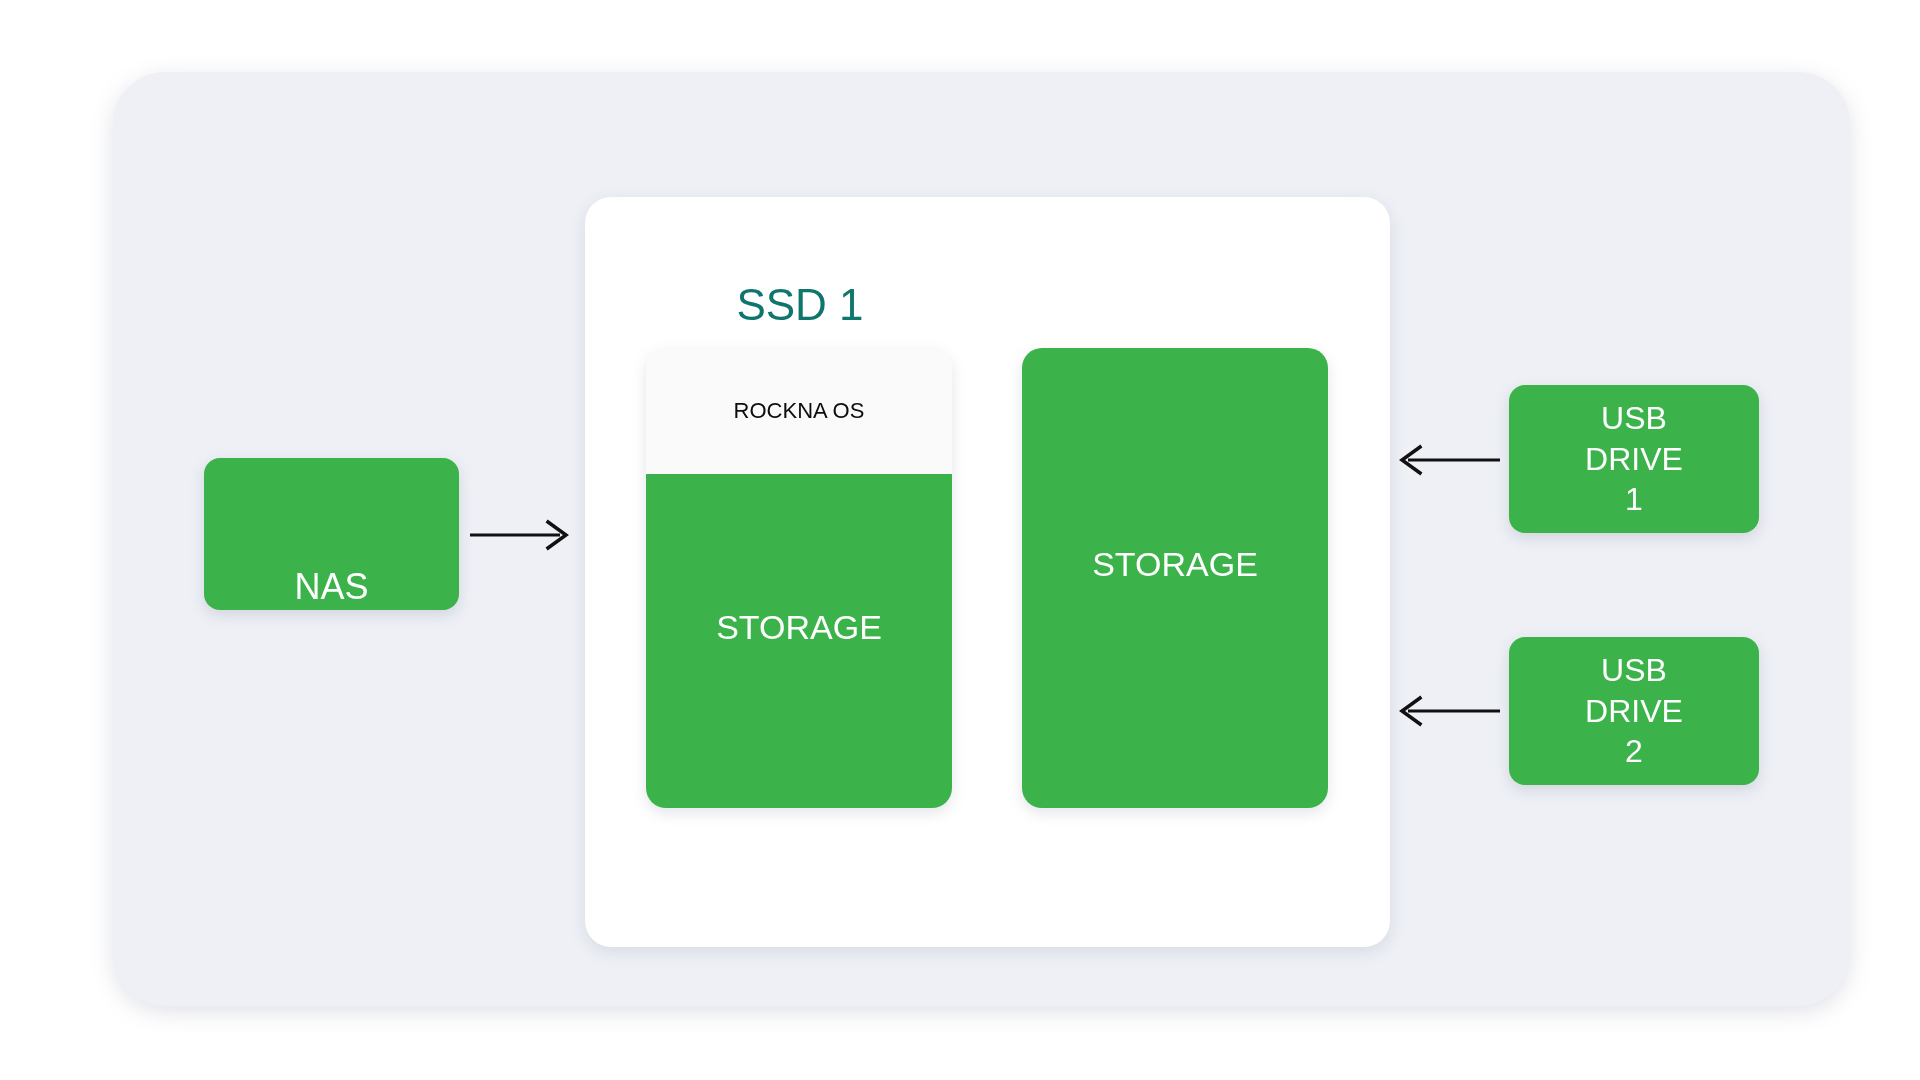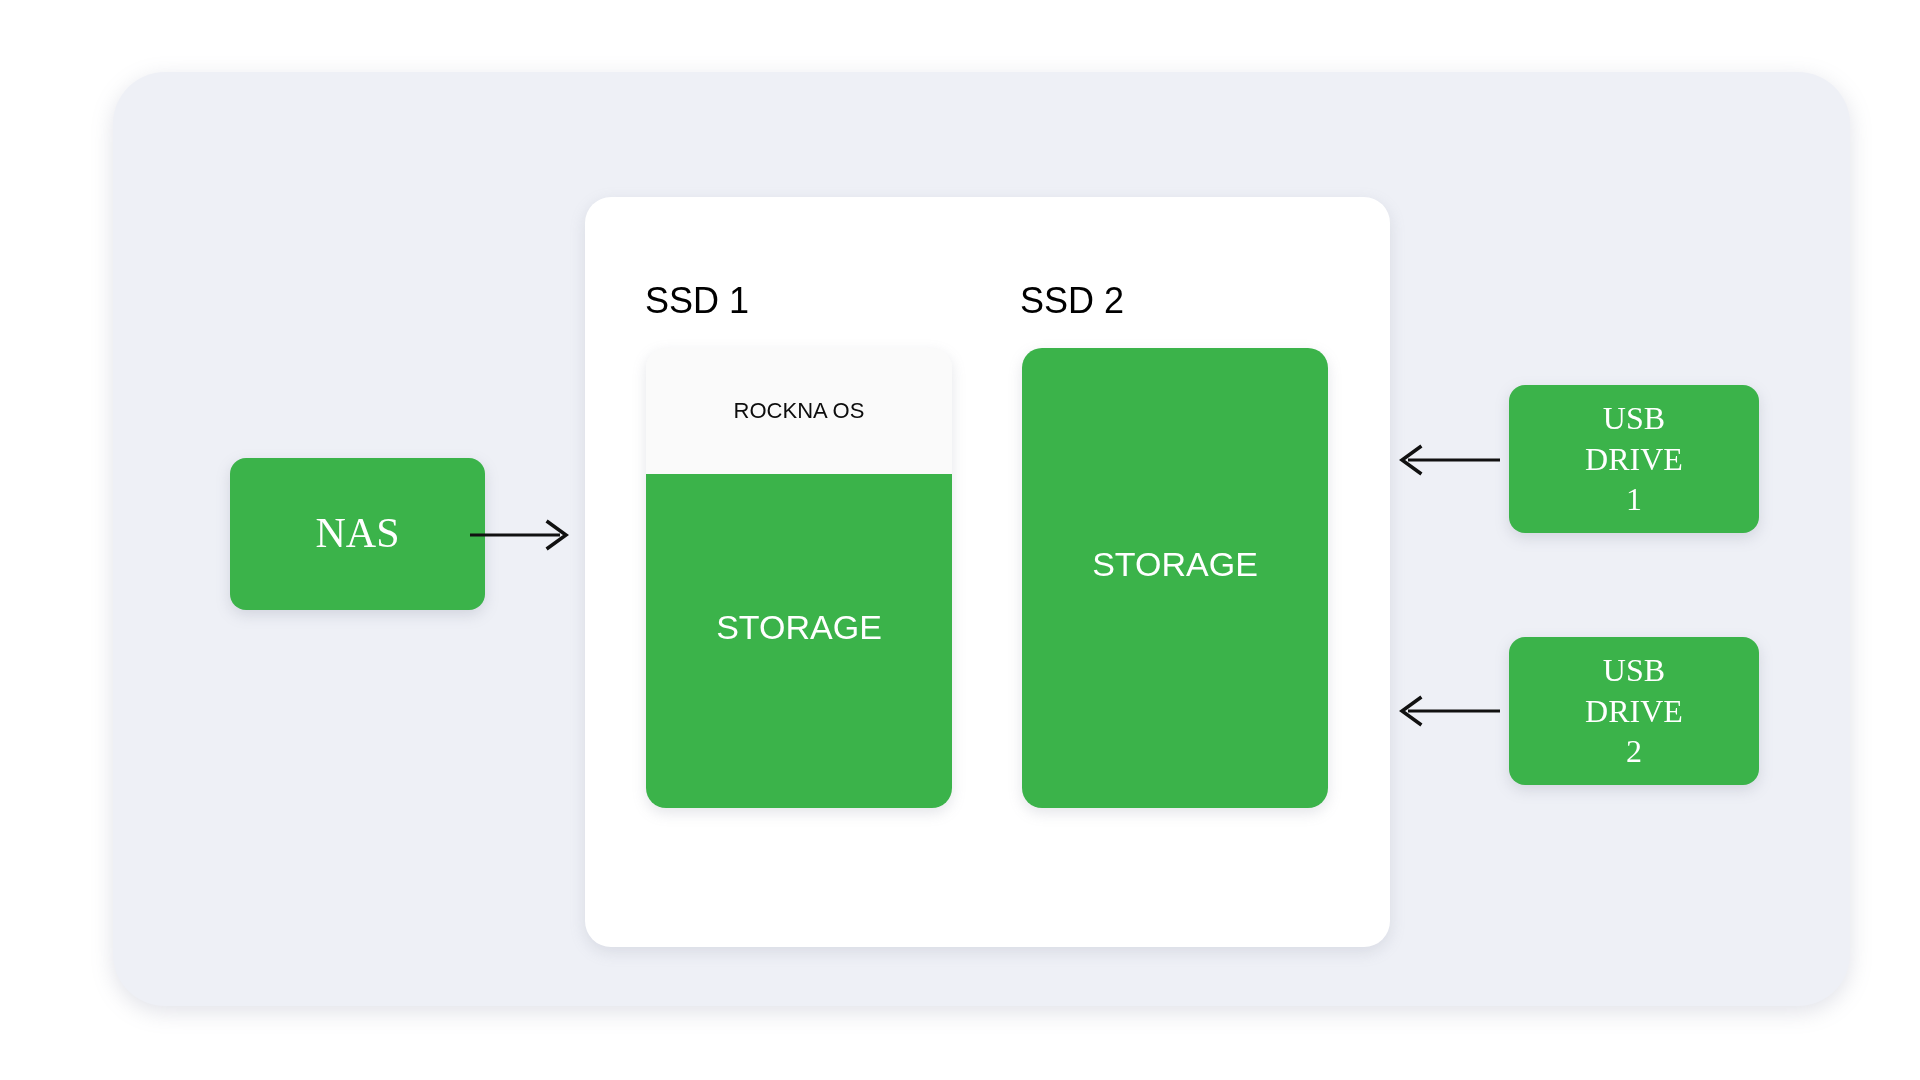--- a/index.html
+++ b/index.html
@@ -53,22 +53,23 @@
     width: 805px;
     height: 750px;
     background: #ffffff;
     border-radius: 26px;
     box-shadow: 0 5px 16px rgba(130,135,155,0.20);
   }
 
   
   .ssd-label {
     position: absolute;
-    font-size: 36px;
-    color: #000000;
+    font-size: 44px;
+    color: #0f766e;
+    text-align: center;
     white-space: nowrap;
   }
   .ssd-label.one  { left: 645px;  top: 280px; width: 310px; }
   .ssd-label.two  { left: 1020px; top: 280px; width: 310px; }
 
   
   .ssd1 {
     position: absolute;
     left: 646px;
     top: 348px;
@@ -136,28 +137,28 @@
     position: absolute;
     background: #3bb34a;
     border-radius: 16px;
     box-shadow: 0 5px 14px rgba(130,135,155,0.25);
     display: flex;
     align-items: center;
     justify-content: center;
     color: #ffffff;
     text-align: center;
     line-height: 1.28;
-    font-family: Liberation Serif, serif;
   }
   .node-nas {
-    left: 230px;
+    left: 204px;
     top: 458px;
     width: 255px;
     height: 152px;
-    font-size: 42px;
+    font-size: 36px;
+    align-items: flex-end;
   }
   .node-usb1 {
     left: 1509px;
     top: 385px;
     width: 250px;
     height: 148px;
     font-size: 32px;
   }
   .node-usb2 {
     left: 1509px;
@@ -183,21 +184,20 @@
 
 <div id="canvas">
 
   <div class="wls-panel">
     <div class="wls-title">WLS</div>
   </div>
 
   <div class="inner-box"></div>
 
   <div class="ssd-label one">SSD 1</div>
-  <div class="ssd-label two">SSD 2</div>
 
   <div class="ssd1">
     <div class="os-part">
       <span>ROCKNA OS</span>
     </div>
     <div class="storage-part">
       <span>STORAGE</span>
     </div>
   </div>
 

